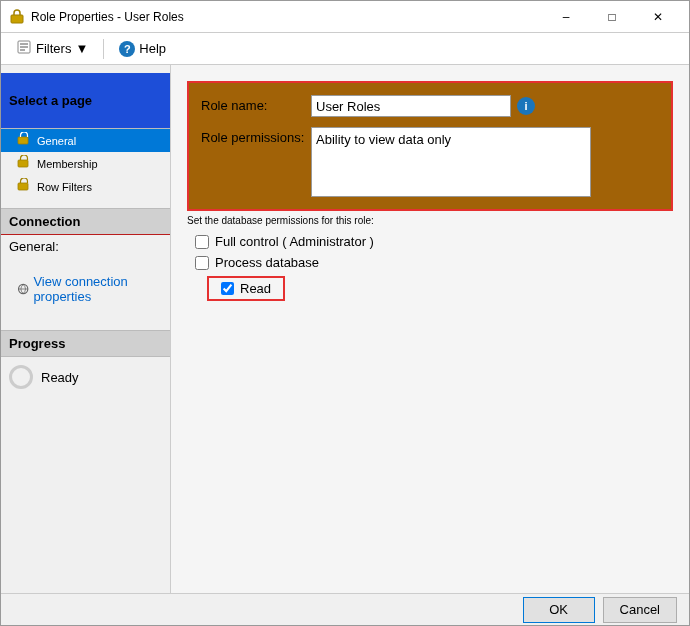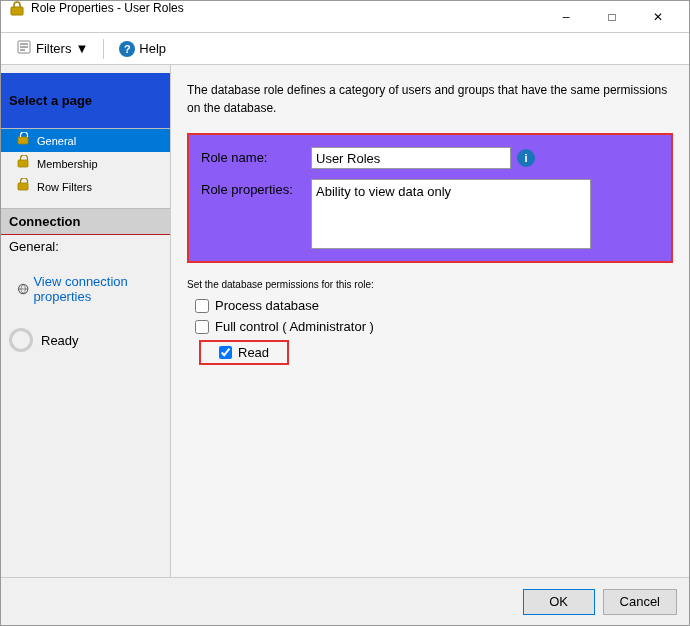--- a/index.html
+++ b/index.html
@@ -1,21 +1,21 @@
 <!DOCTYPE html>
 <html><head>
   <meta charset="utf-8">
   <style>
     * { box-sizing: border-box; margin: 0; padding: 0; font-family: 'Segoe UI', Tahoma, sans-serif; font-size: 13px; }
     body { background: #f0f0f0; width: 690px; height: 626px; overflow: hidden; }
 
     .window { width: 690px; height: 626px; background: #f0f0f0; border: 1px solid #999; display: flex; flex-direction: column; }
 
     
-    .title-bar { background: #fff; border-bottom: 1px solid #ccc; height: 32px; display: flex; align-items: flex-start; padding: 0 8px; flex-shrink: 0; }
+    .title-bar { background: #fff; border-bottom: 1px solid #ccc; height: 32px; display: flex; align-items: center; padding: 0 8px; flex-shrink: 0; }
     .title-bar-icon { width: 16px; height: 16px; margin-right: 6px; display: flex; align-items: center; justify-content: center; }
     .title-bar-title { flex: 1; font-size: 12px; color: #000; }
     .title-bar-controls { display: flex; gap: 0; }
     .title-bar-btn { width: 46px; height: 32px; border: none; background: transparent; cursor: pointer; font-size: 12px; display: flex; align-items: center; justify-content: center; color: #000; }
 
     
     .toolbar { background: #fff; border-bottom: 1px solid #ccc; height: 32px; display: flex; align-items: center; padding: 0 8px; flex-shrink: 0; gap: 4px; }
     .toolbar-btn { display: flex; align-items: center; gap: 4px; padding: 3px 6px; border: 1px solid transparent; cursor: pointer; background: transparent; border-radius: 2px; }
     .toolbar-sep { width: 1px; background: #ccc; height: 20px; margin: 0 4px; }
     .help-icon { width: 16px; height: 16px; background: #1a75bb; border-radius: 50%; color: white; display: flex; align-items: center; justify-content: center; font-size: 11px; font-weight: bold; }
@@ -29,36 +29,36 @@
     .sidebar-item.active { background: #0078d7; color: #fff; }
     .sidebar-item.active .sidebar-item-label { color: #fff; }
     .sidebar-item-label { font-size: 11px; }
     .sidebar-link { color: #0066cc; cursor: pointer; font-size: 12px; display: flex; align-items: center; gap: 4px; padding: 4px 8px; }
     .spinner { width: 24px; height: 24px; border: 3px solid #ccc; border-radius: 50%; display: inline-block; flex-shrink: 0; }
 
     
     .content-panel { flex: 1; padding: 16px; overflow-y: auto; background: #f5f5f5; }
     .content-desc { font-size: 12px; color: #000; margin-bottom: 16px; line-height: 1.5; }
 
-    .form-section { border: 2px solid #e53030; padding: 12px; margin-bottom: 16px; background: #8b5cf6; }
+    .form-section { border: 2px solid #e53030; padding: 12px; margin-bottom: 4px; background: #a16207; }
     .form-row { display: flex; align-items: flex-start; margin-bottom: 10px; }
     .form-row:last-child { margin-bottom: 0; }
     .form-label { width: 110px; flex-shrink: 0; font-size: 13px; padding-top: 3px; color: #000; }
     .form-control-wrapper { display: flex; align-items: center; gap: 6px; flex: 1; }
     .form-input { width: 200px; height: 22px; border: 1px solid #999; padding: 2px 4px; font-size: 13px; background: #fff; }
     .form-textarea { width: 280px; height: 70px; border: 1px solid #999; padding: 4px; font-size: 13px; background: #fff; resize: none; }
     .info-icon { width: 18px; height: 18px; background: #1a75bb; border-radius: 50%; color: white; display: flex; align-items: center; justify-content: center; font-size: 11px; font-weight: bold; cursor: pointer; flex-shrink: 0; }
 
     .permissions-label { font-size: 10px; color: #000; margin-bottom: 8px; }
     .checkbox-row { display: flex; align-items: center; gap: 6px; margin-bottom: 6px; padding-left: 8px; }
     .checkbox-row input[type="checkbox"] { width: 14px; height: 14px; cursor: pointer; }
     .checkbox-label { font-size: 13px; color: #000; }
 
     
-    .bottom-bar { background: #f0f0f0; border-top: 1px solid #ccc; height: 48px; display: flex; align-items: center; justify-content: flex-end; padding: 8px 12px; gap: 8px; flex-shrink: 0; }
+    .bottom-bar { background: #f0f0f0; border-top: 1px solid #ccc; height: 32px; display: flex; align-items: center; justify-content: flex-end; padding: 8px 12px; gap: 8px; flex-shrink: 0; }
     .btn { min-width: 72px; height: 26px; padding: 0 16px; border: 1px solid #adadad; background: #e1e1e1; cursor: pointer; font-size: 13px; display: flex; align-items: center; justify-content: center; }
     .btn.primary { border-color: #0078d7; }
 
     
     .select-page-header { background: #1d4ed8; padding: 20px 8px; font-size: 12px; font-weight: bold; border-bottom: 1px solid #bbb; }
     .connection-header { background: #d0d0d0; padding: 5px 8px; font-size: 12px; font-weight: bold; border-top: 1px solid #bbb; border-bottom: 1px solid #b91c1c; margin-top: 10px; }
     .progress-header { background: #d0d0d0; padding: 5px 8px; font-size: 12px; font-weight: bold; border-top: 1px solid #bbb; border-bottom: 1px solid #bbb; margin-top: 10px; }
     .progress-ready { display: flex; align-items: center; gap: 8px; padding: 8px; }
   </style>
 </head>
@@ -151,61 +151,63 @@
           <svg width="16" height="16" viewBox="0 0 16 16">
               <circle cx="8" cy="8" r="6" fill="none" stroke="#666" stroke-width="1.5"></circle>
               <line x1="2" y1="8" x2="14" y2="8" stroke="#666" stroke-width="1"></line>
               <path d="M8 2 Q11 5 11 8 Q11 11 8 14" fill="none" stroke="#666" stroke-width="1"></path>
               <path d="M8 2 Q5 5 5 8 Q5 11 8 14" fill="none" stroke="#666" stroke-width="1"></path>
             </svg>
           <span>View connection properties</span>
         </a>
       </div>
 
+      <div class="progress-header">
+        <span>Progress</span>
+      </div>
 
       <div class="progress-ready">
         <div class="spinner"></div>
         <span>Ready</span>
       </div>
     </div>
 
     <div class="content-panel">
-      <p class="content-desc">The database role defines a category of users and groups that have the same permissions on the database.</p>
 
       
       <div class="form-section">
         <div class="form-row">
           <span class="form-label">Role name:</span>
           <div class="form-control-wrapper">
             <input type="text" class="form-input" value="User Roles" style="">
             <div class="info-icon">i</div>
           </div>
         </div>
         <div class="form-row">
-          <span class="form-label">Role properties:</span>
+          <span class="form-label">Role permissions:</span>
           <div class="form-control-wrapper">
             <textarea class="form-textarea" style="">Ability to view data only</textarea>
           </div>
         </div>
       </div>
 
       
       <p class="permissions-label">Set the database permissions for this role:</p>
 
       <div class="checkbox-row">
+        <input type="checkbox" id="full-control" style="">
+        <label class="checkbox-label" for="full-control">Full control ( Administrator )</label>
+      </div>
+
+      <div class="checkbox-row">
         <input type="checkbox" id="process-db" style="">
         <label class="checkbox-label" for="process-db">Process database</label>
       </div>
 
-      <div class="checkbox-row">
-        <input type="checkbox" id="full-control" style="">
-        <label class="checkbox-label" for="full-control">Full control ( Administrator )</label>
-      </div>
-
-      <div style="display:inline-flex; align-items:center; gap:6px; border: 2px solid #e53030; padding: 3px 18px; margin-left: 12px;">
+      <div style="display:inline-flex; align-items:center; gap:6px; border: 2px solid #e53030; padding: 3px 12px; margin-left: 20px;">
         <input type="checkbox" id="read" checked="" style="">
         <label class="checkbox-label" for="read">Read</label>
       </div>
     </div>
   </div>
 
   <div class="bottom-bar">
     <button class="btn primary">OK</button>
     <button class="btn">Cancel</button>
   </div>

